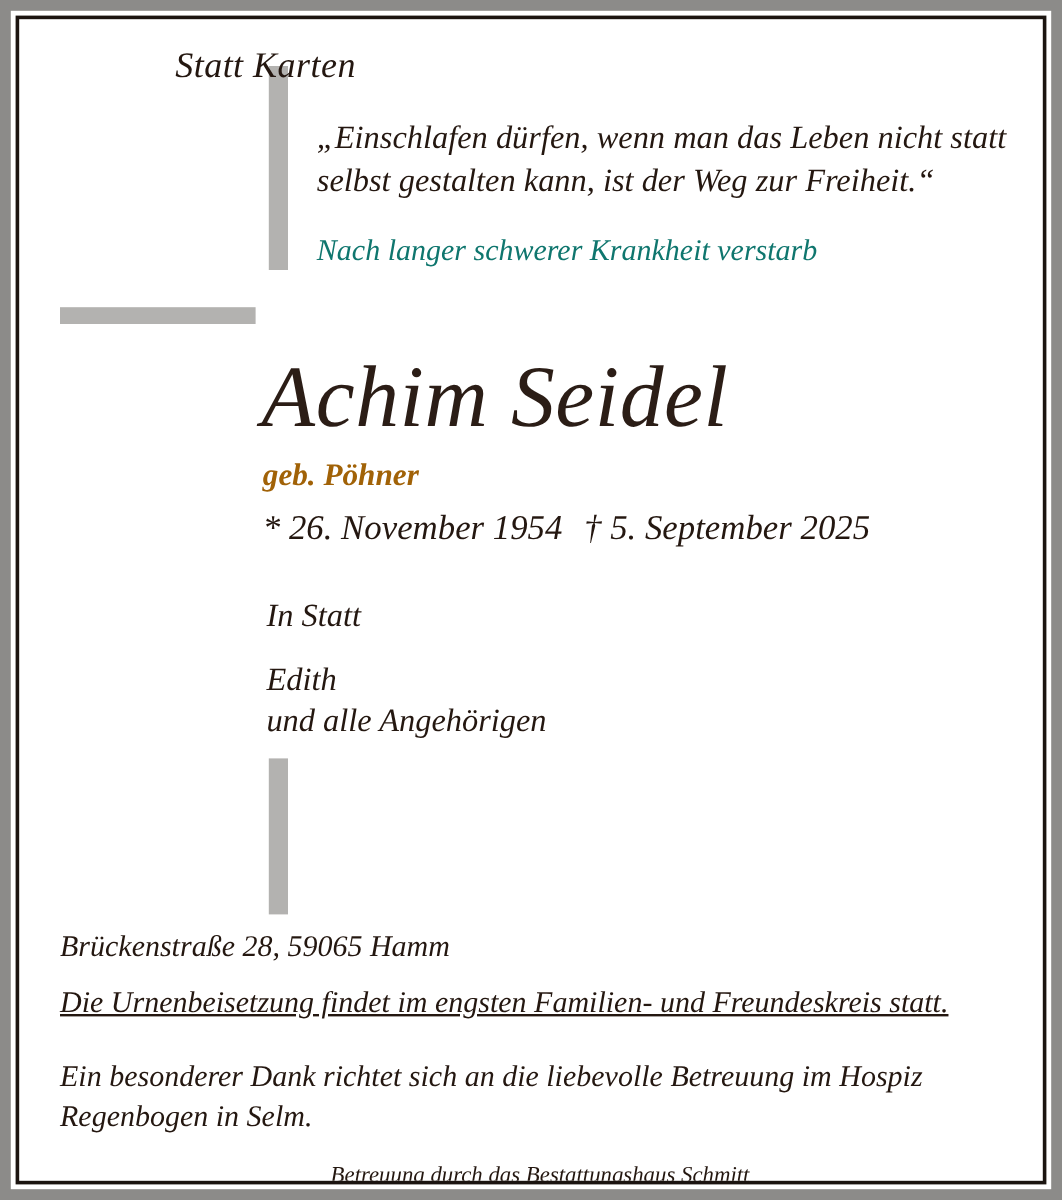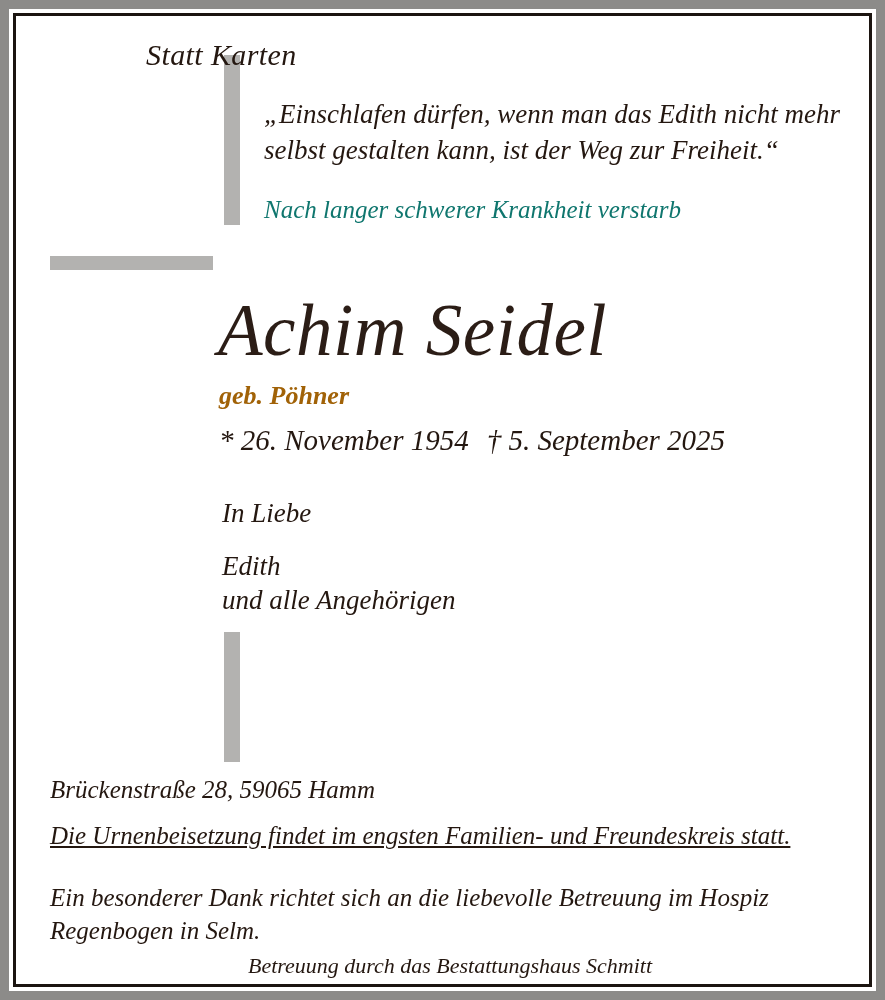--- a/index.html
+++ b/index.html
@@ -149,52 +149,52 @@
     top: 760px;
     width: 800px;
     font-size: 25px;
     font-style: italic;
     color: #241710;
     font-stretch: condensed;
   }
   .bottom .addr        { display: block; }
   .bottom .burial      { display: block; margin-top: 18px; text-decoration: underline; }
   .bottom .thanks      { display: block; margin-top: 32px; line-height: 1.30; }
-  .bottom .undertaker  { display: block; margin-top: 6px; text-align: center; font-stretch: normal; font-size: 22px; }
+  .bottom .undertaker  { display: block; margin-top: 22px; text-align: center; font-stretch: normal; font-size: 19px; }
 </style>
 </head>
 <body>
 
 <div class="outer-frame">
   <div class="white-gap">
     <div class="inner-rule">
       <div class="canvas">
 
         <div class="cross-bar cross-v-top"></div>
         <div class="cross-bar cross-h"></div>
         <div class="cross-bar cross-v-bot"></div>
 
         <div class="statt-karten">Statt Karten</div>
 
-        <div class="quote">„Einschlafen dürfen, wenn man das Edith nicht mehr selbst gestalten kann, ist der Weg zur Freiheit.“</div>
+        <div class="quote">„Einschlafen dürfen, wenn man das Leben nicht statt selbst gestalten kann, ist der Weg zur Freiheit.“</div>
 
         <div class="intro">
           <span>Nach langer schwerer Krankheit verstarb</span><br>
         </div>
 
         <div class="name">Achim Seidel</div>
 
         <div class="born-name">geb. Pöhner</div>
 
         <div class="dates">
           <span>* 26. November 1954</span><span class="gap"></span><span>† 5. September 2025</span>
         </div>
 
         <div class="farewell">
-          <span>In Liebe</span>
+          <span>In Statt</span>
           <span class="survivor-name">Edith</span>
           <span class="survivor-rest">und alle Angehörigen</span>
         </div>
 
         <div class="bottom">
           <span class="addr">Brückenstraße 28, 59065 Hamm</span>
           <span class="burial">Die Urnenbeisetzung findet im engsten Familien- und Freundeskreis statt.</span>
           <span class="thanks">Ein besonderer Dank richtet sich an die liebevolle Betreuung im Hospiz Regenbogen in Selm.</span>
           <span class="undertaker">Betreuung durch das Bestattungshaus Schmitt</span>
         </div>

